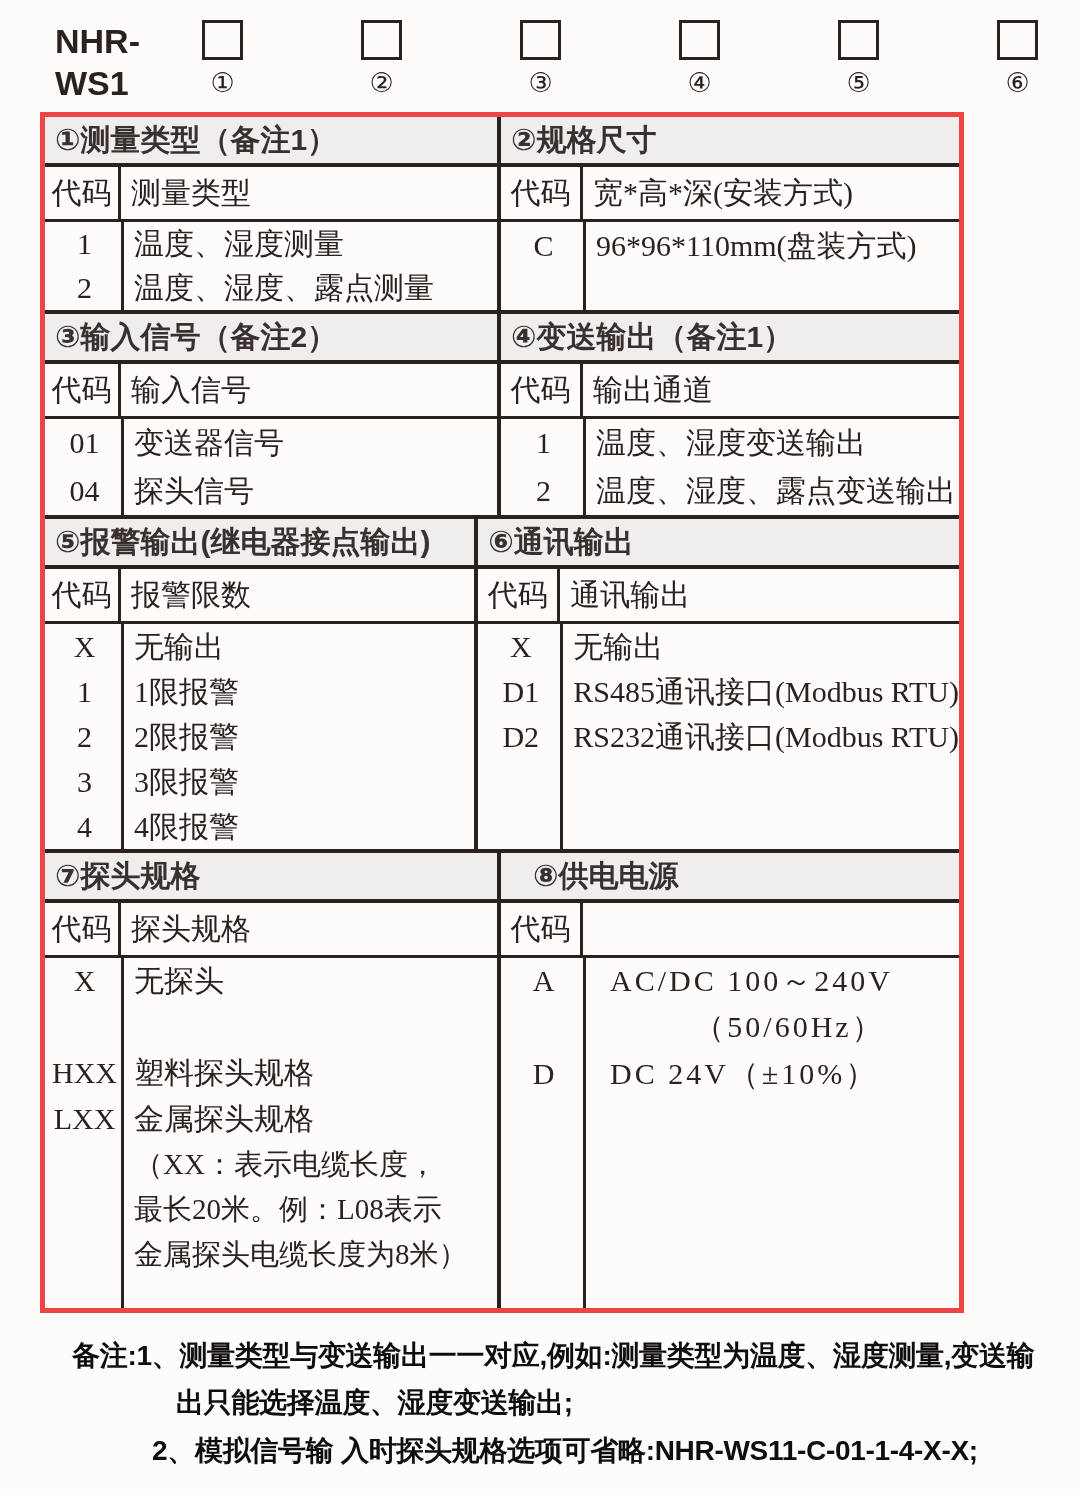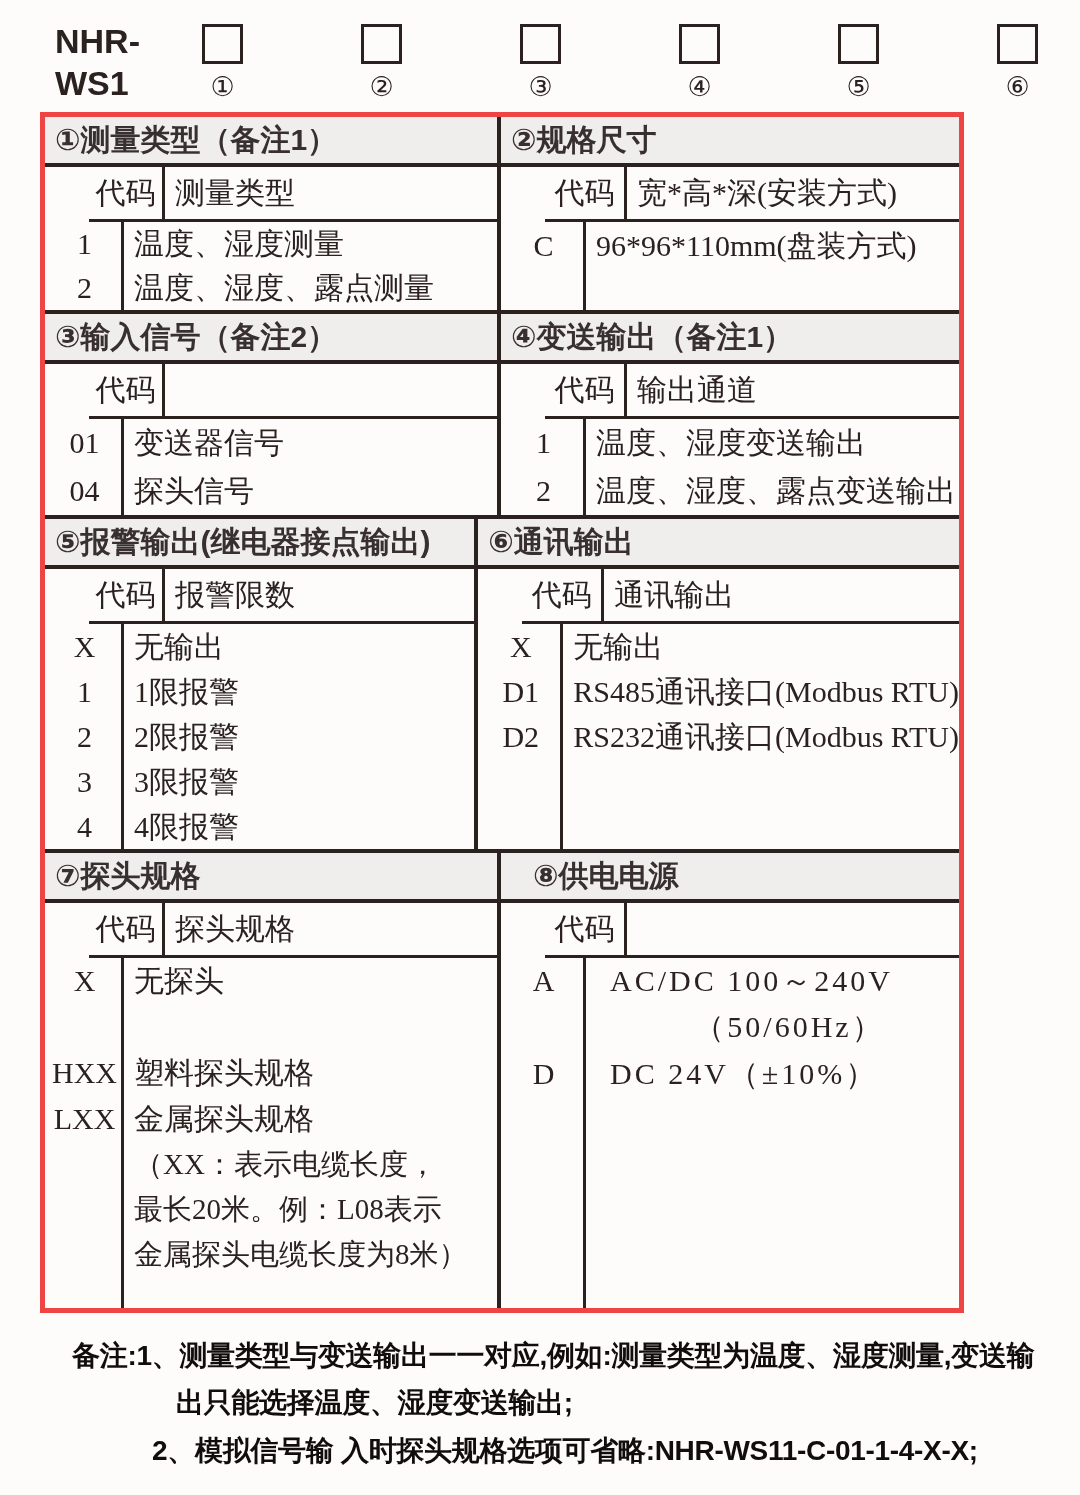--- a/index.html
+++ b/index.html
@@ -8,21 +8,21 @@
     position:relative;
     width:1080px; height:1495px;
     background:#fdfcfb;
     color:#2b2220;
     overflow:hidden;
     font-family:"Liberation Serif","DejaVu Serif",serif;
   }
 
   
   .model-area {
-    display:flex; align-items:center;
+    display:flex; align-items:flex-start;
     padding:20px 0 0 55px;
     height:104px;
     gap:46px;
   }
   .model-prefix {
     font-family:"Liberation Sans","DejaVu Sans",sans-serif;
     font-weight:bold; font-size:34px; line-height:42px;
     letter-spacing:0px; margin-right:16px;
   }
   .slot { display:flex; flex-direction:column; align-items:center; }
@@ -50,21 +50,21 @@
     height:50px; line-height:46px;
     background:#efeeec;
     border-bottom:4px solid #2b2220;
     padding-left:10px;
     font-family:"Liberation Sans","DejaVu Sans",sans-serif;
     font-weight:600; font-size:30px; color:#38302e;
     white-space:nowrap; overflow:hidden;
   }
   .sec-title.pad-big { padding-left:32px; }
 
-  .sec-sub { display:flex; height:55px; border-bottom:3px solid #2b2220; font-size:30px;margin-left:44px; }
+  .sec-sub { display:flex; height:55px; border-bottom:3px solid #2b2220; font-size:30px; }
   .sec-sub .sub-code {
     width:76px; border-right:3px solid #2b2220;
     text-align:center; line-height:52px;
   }
   .half-r .sec-sub .sub-code { width:82px; }
   .sec-sub .sub-desc { flex:1; padding-left:10px; line-height:52px; white-space:nowrap; }
 
   .sec-body { position:relative; font-size:30px; }
   .sec-body::before {
     content:""; position:absolute; top:0; bottom:0;
@@ -186,20 +186,21 @@
           </div>
         </div>
       </div>
     </div>
 
     <div class="sec">
       <div class="half-l">
         <div class="sec-title">③输入信号（备注2）</div>
         <div class="sec-sub">
           <span class="sub-code">代码</span>
+          <span class="sub-desc">输入信号</span>
         </div>
         <div class="sec-body b2">
           <div class="row">
             <span class="c">01</span>
             <span class="d">变送器信号</span>
           </div>
           <div class="row">
             <span class="c">04</span>
             <span class="d">探头信号</span>
           </div>

